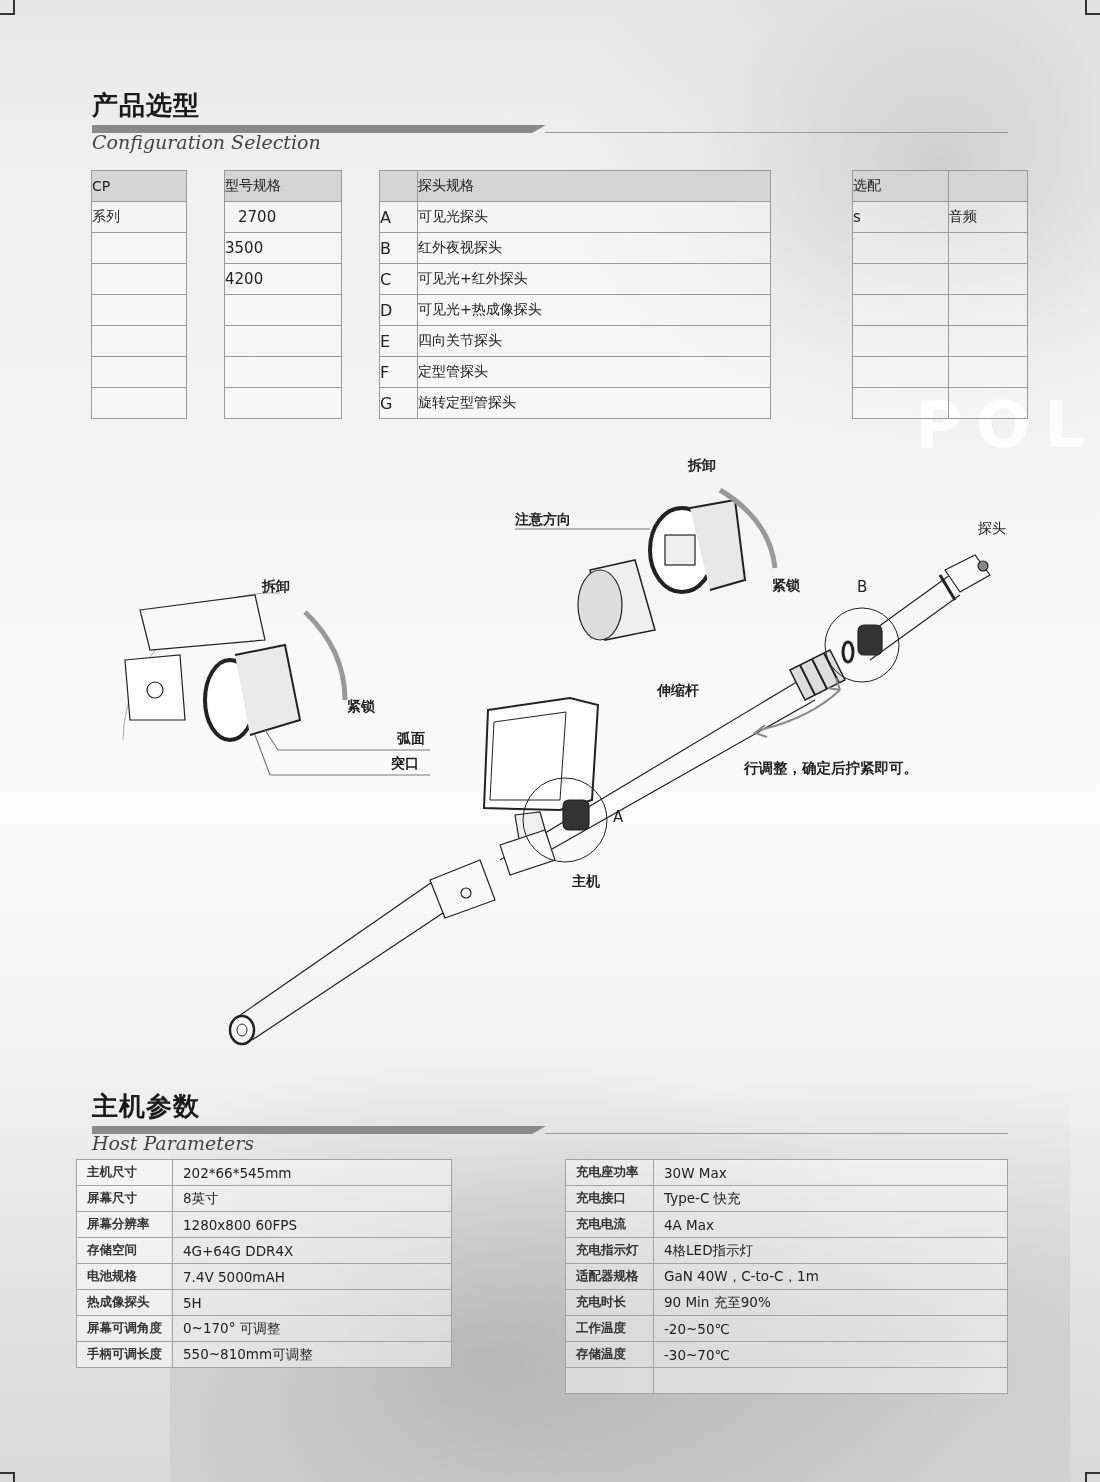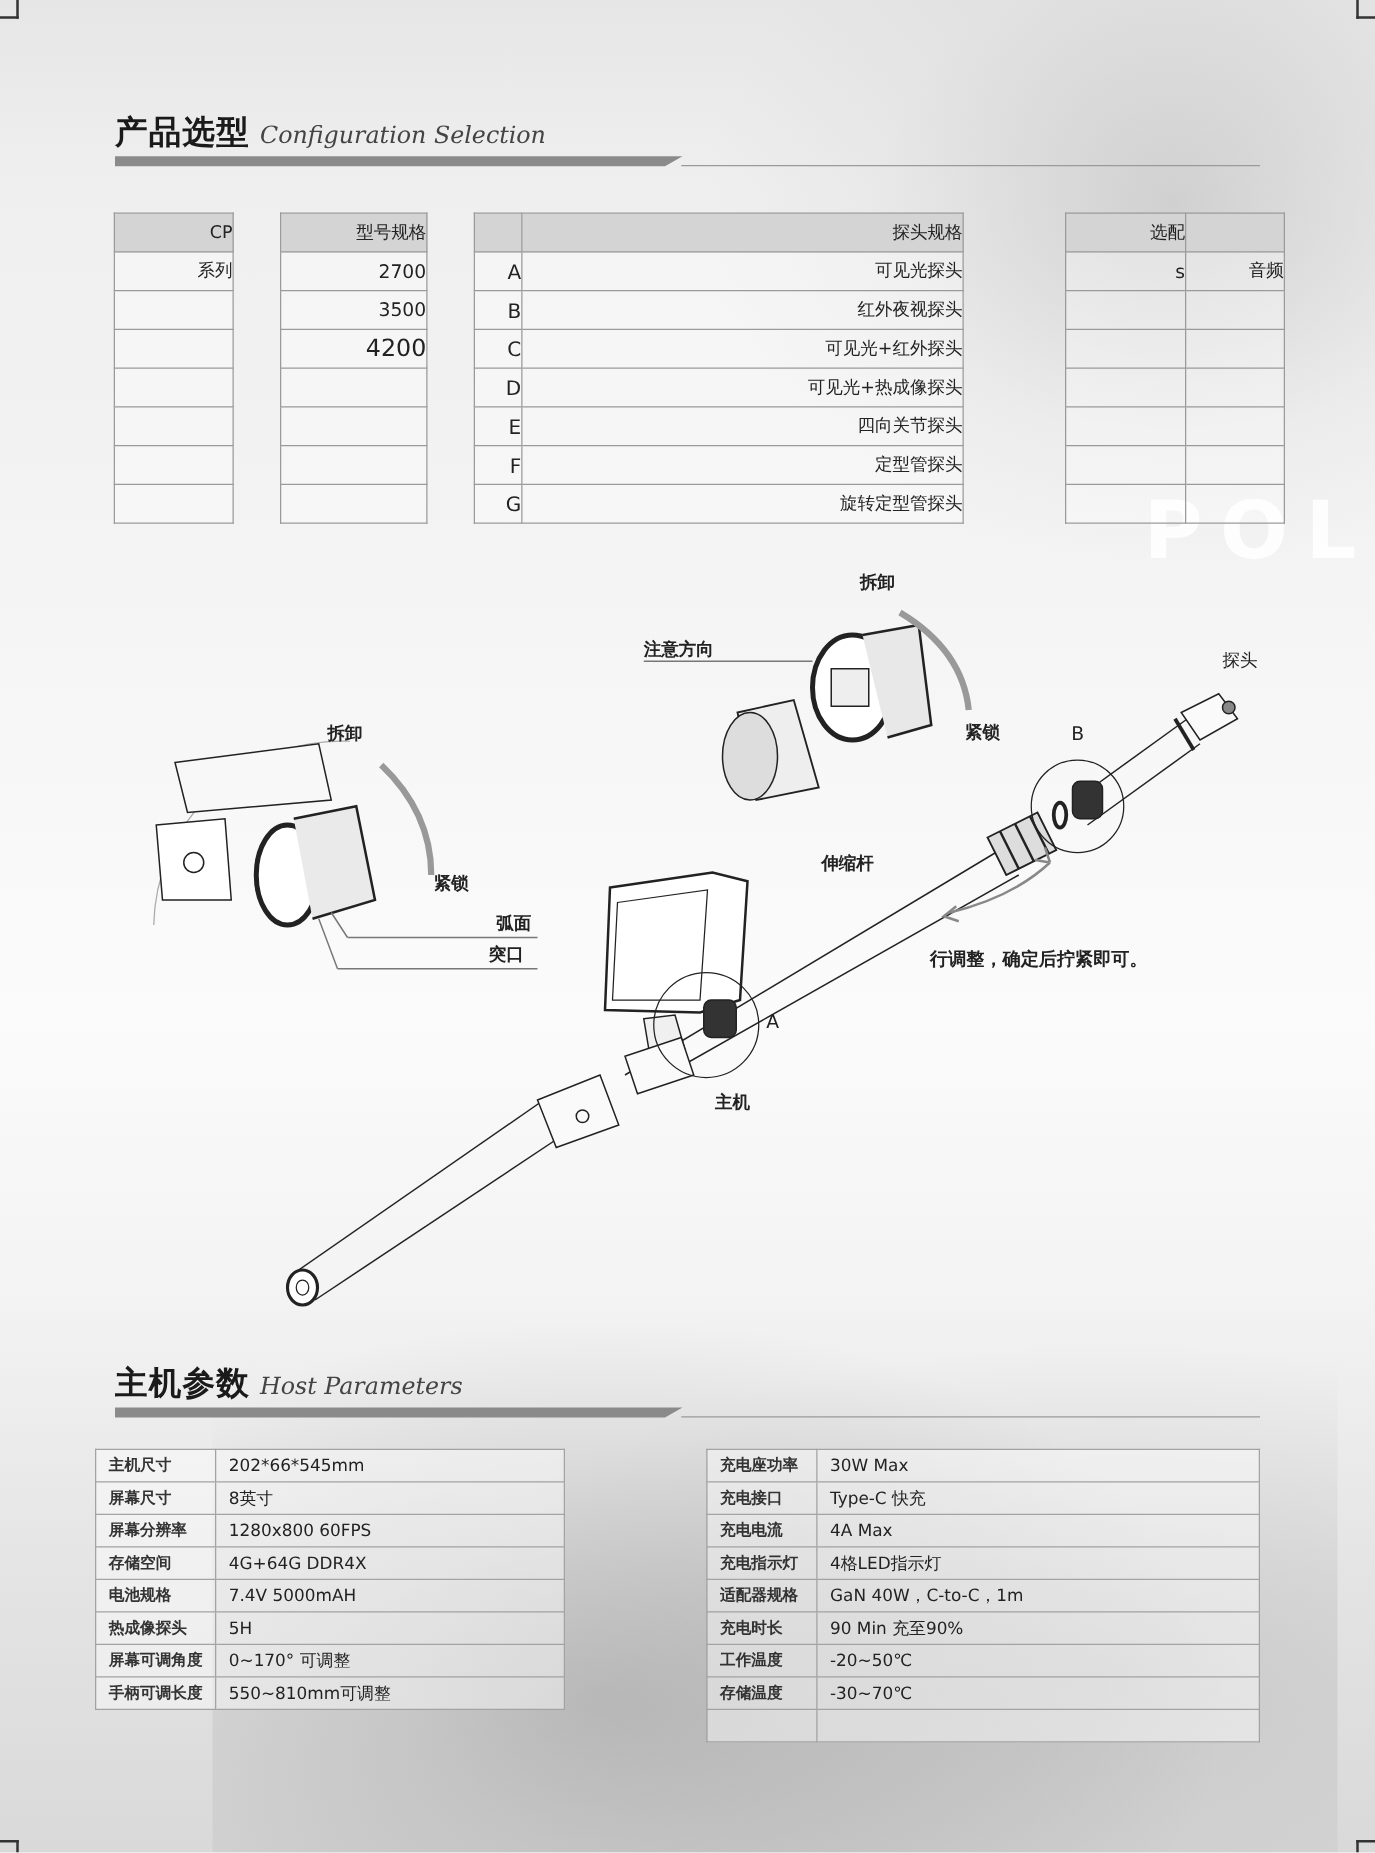--- a/index.html
+++ b/index.html
@@ -6,30 +6,30 @@
   html, body { width: 1100px; height: 1482px; overflow: hidden; }
   body {
     position: relative;
     font-family: "DejaVu Sans", "Liberation Sans", sans-serif;
     color: #222;
     background: linear-gradient(180deg, #e6e6e6 0%, #efefef 10%, #f3f3f3 28%, #f7f7f7 40%, #fbfbfb 55%, #f3f3f3 70%, #e4e4e4 85%, #d9d9d9 100%);
   }
   .bg-shape { position: absolute; pointer-events: none; }
   .crop-mark { position: absolute; width: 16px; height: 16px; border-color: #333; border-style: solid; }
 
-  .section-title { position: absolute; left: 92px; display: flex; align-items: baseline; gap: 8px; }
+  .section-title { position: absolute; left: 92px; display: flex; align-items: baseline; gap: 8px; flex-direction: column; }
   .section-title .cn { font-size: 26px; font-weight: bold; color: #1a1a1a; letter-spacing: 1px; }
   .section-title .en { font-family: "DejaVu Serif", "Liberation Serif", serif; font-style: italic; font-size: 19px; color: #444; }
   .title-bar { position: absolute; left: 92px; height: 8px; background: #8a8a8a; }
   .title-bar::after { content: ""; position: absolute; right: -14px; top: 0; border-left: 14px solid #8a8a8a; border-bottom: 8px solid transparent; }
   .title-line { position: absolute; height: 1px; background: #9a9a9a; }
 
   table.cfg { position: absolute; border-collapse: collapse; font-size: 14px; }
   table.cfg td, table.cfg th {
-    border: 1.5px solid #9a9a9a; height: 31px; text-align: right; font-weight: normal; color: #222;
+    border: 1.5px solid #9a9a9a; height: 31px; text-align: left; font-weight: normal; color: #222;
     background: rgba(255,255,255,0.35);
   }
   table.cfg th { background: #d4d4d4; font-size: 14px; }
 
   table.spec { position: absolute; border-collapse: collapse; font-size: 13.5px; }
   table.spec td { border: 1.5px solid #a3a3a3; height: 26px; padding: 0 10px; background: rgba(255,255,255,0.45); white-space: nowrap; }
   table.spec td.k { font-size: 12.5px; font-weight: bold; color: #333; }
   table.spec td.v { color: #222; }
 
   .label { position: absolute; font-size: 14px; font-weight: bold; color: #222; white-space: nowrap; }
@@ -90,21 +90,21 @@
       <tr>
         <th>型号规格</th>
       </tr>
   <tr>
         <td style="font-size:15px;padding-left:13px;">2700</td>
       </tr>
   <tr>
         <td style="font-size:15px;">3500</td>
       </tr>
   <tr>
-        <td style="font-size:19px;margin-left:24px;">4200</td>
+        <td style="font-size:15px;margin-left:24px;">4200</td>
       </tr>
   <tr>
         <td></td>
       </tr>
   <tr>
         <td></td>
       </tr>
   <tr>
         <td></td>
       </tr>

